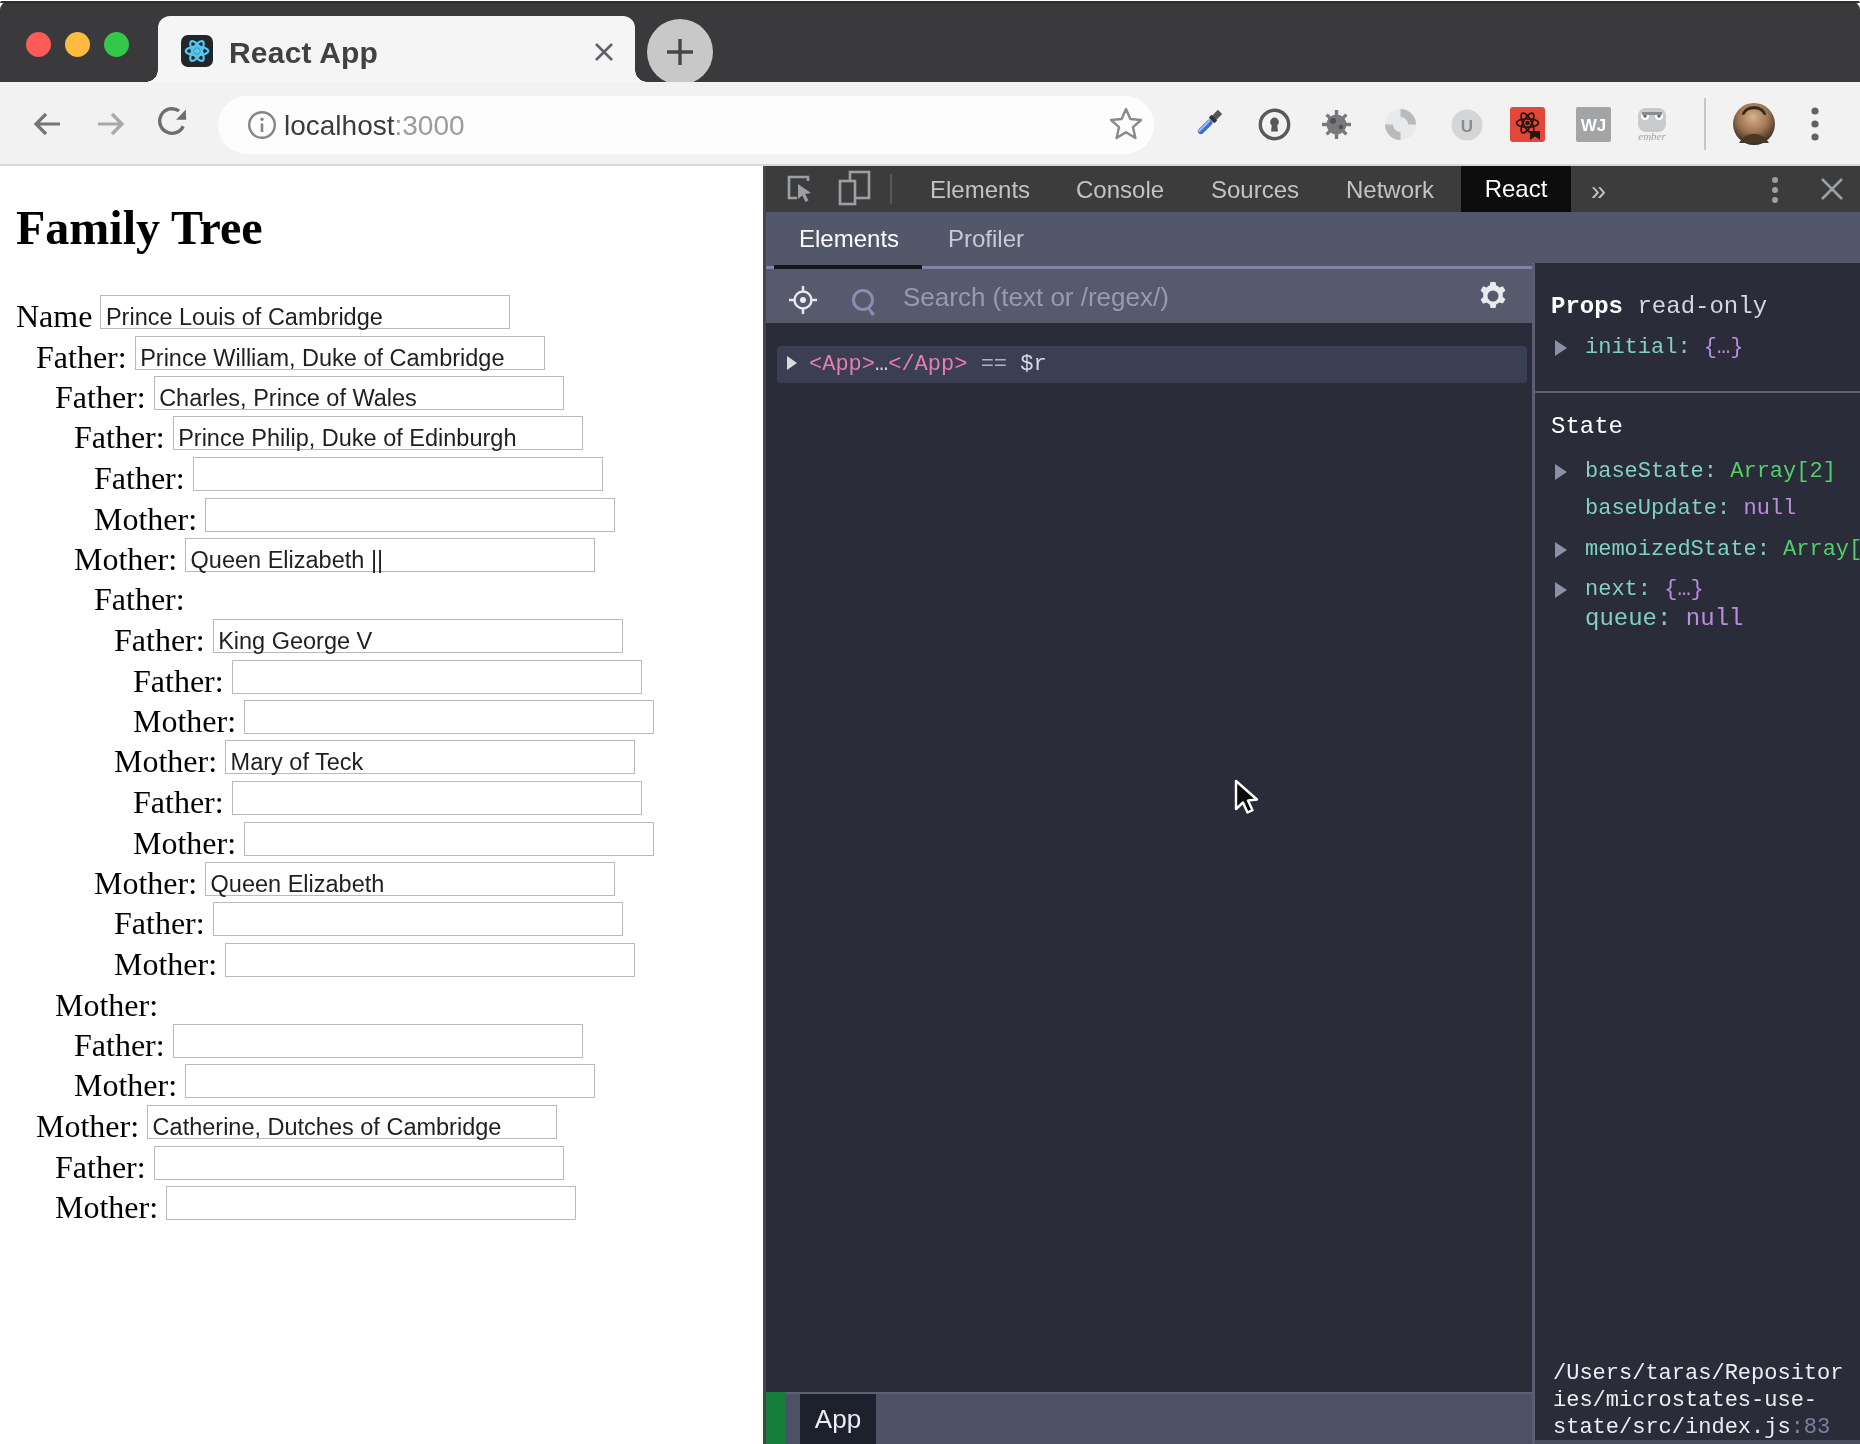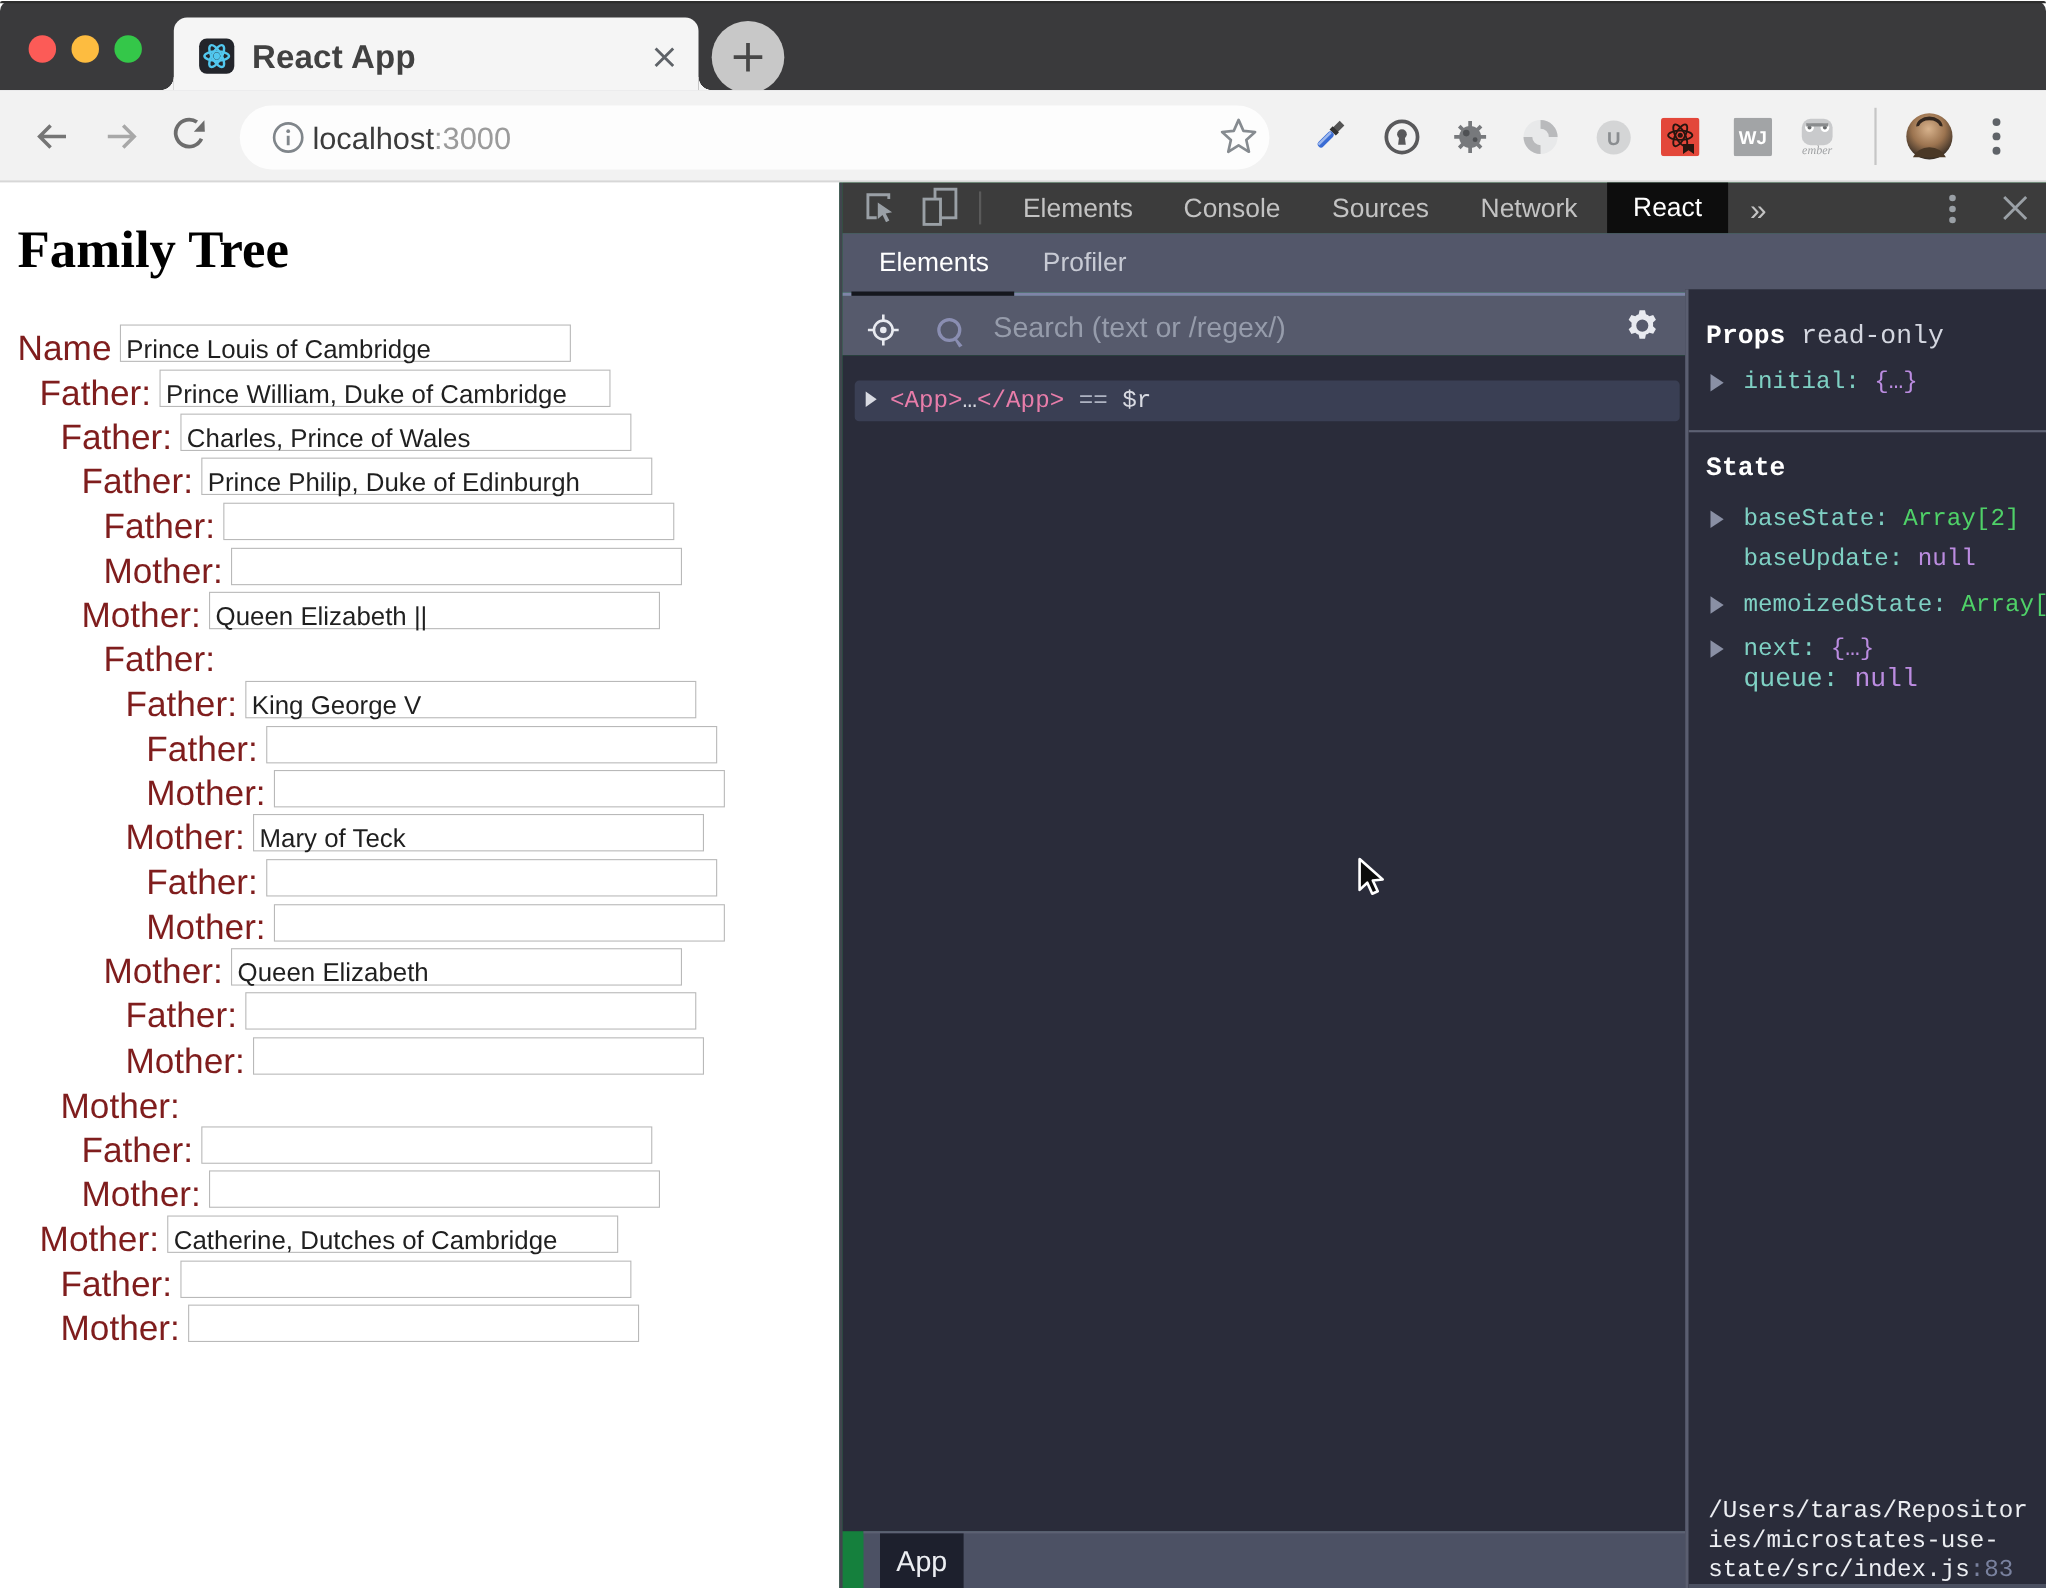--- a/index.html
+++ b/index.html
@@ -18,21 +18,21 @@
   #toolbar { position:absolute; left:0; top:82px; width:1860px; height:84px; background:#f2f2f2; }
   #toolbar .sep { position:absolute; left:0; top:82px; width:1860px; height:2px; background:#d7d7d7; }
   #omnibox { position:absolute; left:218px; top:96px; width:936px; height:58px; background:#fdfdfd; border-radius:29px; }
   #addr { position:absolute; left:284px; top:110px; font-size:28px; color:#3c3c3c; }
   #addr .gray { color:#9b9b9b; }
 
   
   #page { position:absolute; left:0; top:166px; width:763px; height:1278px; background:#fff; }
   h2.ft { position:absolute; left:16px; top:200px; font-family:"Liberation Serif", serif; font-weight:bold; font-size:48px; color:#000; }
   .row { position:absolute; display:flex; align-items:flex-start; white-space:nowrap; }
-  .row .lb { font-family:Liberation Sans, sans-serif; font-size:32px; line-height:34px; margin-top:4px; color:#7f1d1d; }
+  .row .lb { font-family:Liberation Serif, serif; font-size:32px; line-height:34px; margin-top:4px; color:#000000; }
   .row .inp { margin-left:8px; width:410px; height:34px; border:1px solid #b9b9b9; background:#fff; font-family:"Liberation Sans", sans-serif; font-size:23.5px; color:#1f1f1f; padding-left:4.5px; line-height:43.5px; white-space:pre; overflow:visible; }
 
   
   #dt { position:absolute; left:763px; top:166px; width:1097px; height:1278px; background:#15803d; }
   #dt .vline { position:absolute; left:0; top:0; width:3px; height:1278px; background:#41454e; }
   #dtbar { position:absolute; left:3px; top:0; width:1094px; height:46px; background:#3c3c3c; color:#c3c3c3; font-size:24px; }
   #dtbar .tabname { position:absolute; top:10px; }
   #reacttab { position:absolute; left:698px; top:0; width:110px; height:46px; background:#0d0d0d; color:#fff; text-align:center; line-height:46px; font-size:24px; }
   #subtabs { position:absolute; left:3px; top:46px; width:1094px; height:54px; background:#53576a; color:#c7cad4; font-size:24px; }
   #dt .blueline { position:absolute; left:3px; top:100px; width:1094px; height:3px; background:#7f84a8; }
@@ -329,21 +329,21 @@
     <div id="approw" style="left:11px"><span class="tri" style="border-left-color:#d8dae2;margin:0 12px 0 10px;border-left-width:10px;border-top-width:7px;border-bottom-width:7px"></span><span style="color:#e87daa">&lt;App&gt;</span><span>…</span><span style="color:#e87daa">&lt;/App&gt;</span><span style="color:#aeb3c2">&nbsp;==&nbsp;</span><span>$r</span></div>
   </div>
   <div id="bottombar">
       <div id="appchip">App</div>
     </div>
   <div id="sidepanel">
     <div class="mono abs" style="left:16px;top:30px;font-size:24px"><b style="color:#fff">Props</b><span style="color:#d4d7e0">&nbsp;read-only</span></div>
     <div class="abs" style="left:20px;top:77px"><span class="tri"></span></div>
     <div class="mono abs" style="left:50px;top:72px;font-size:22px"><span class="kw">initial:</span> <span class="pur">{…}</span></div>
     <div class="abs" style="left:0;top:128px;width:328px;height:2px;background:#5d6173"></div>
-    <div class="mono abs" style="left:16px;top:150px;font-size:24px;font-weight:bold;color:#fff">State</div>
+    <div class="mono abs" style="left:16px;top:150px;font-size:24px;font-weight:normal;color:#fff">State</div>
     <div class="abs" style="left:20px;top:201px"><span class="tri"></span></div>
     <div class="mono abs" style="left:50px;top:196px;font-size:22px"><span class="kw">baseState:</span> <span class="grn">Array[2]</span></div>
     <div class="mono abs" style="left:50px;top:233px;font-size:22px"><span class="kw">baseUpdate:</span> <span class="pur">null</span></div>
     <div class="abs" style="left:20px;top:279px"><span class="tri"></span></div>
     <div class="mono abs" style="left:50px;top:274px;font-size:22px"><span class="kw">memoizedState:</span> <span class="grn">Array[2]</span></div>
     <div class="abs" style="left:20px;top:319px"><span class="tri"></span></div>
     <div class="mono abs" style="left:50px;top:314px;font-size:22px"><span class="kw">next:</span> <span class="pur">{…}</span></div>
     <div class="mono abs" style="left:50px;top:342px;font-size:24px"><span class="kw">queue:</span> <span class="pur">null</span></div>
     <div class="mono abs" style="left:18px;top:1097px;font-size:22px;line-height:27px;color:#eceef2;white-space:pre">/Users/taras/Repositor
 ies/microstates-use-

